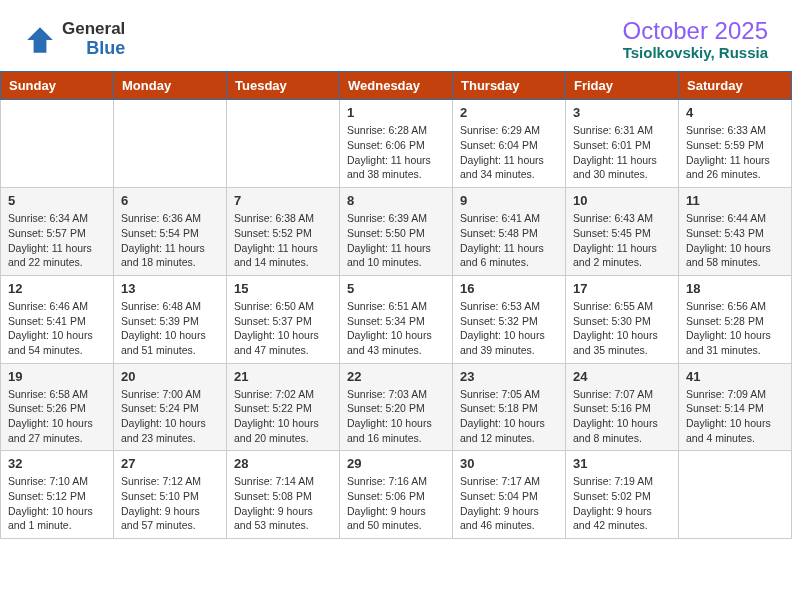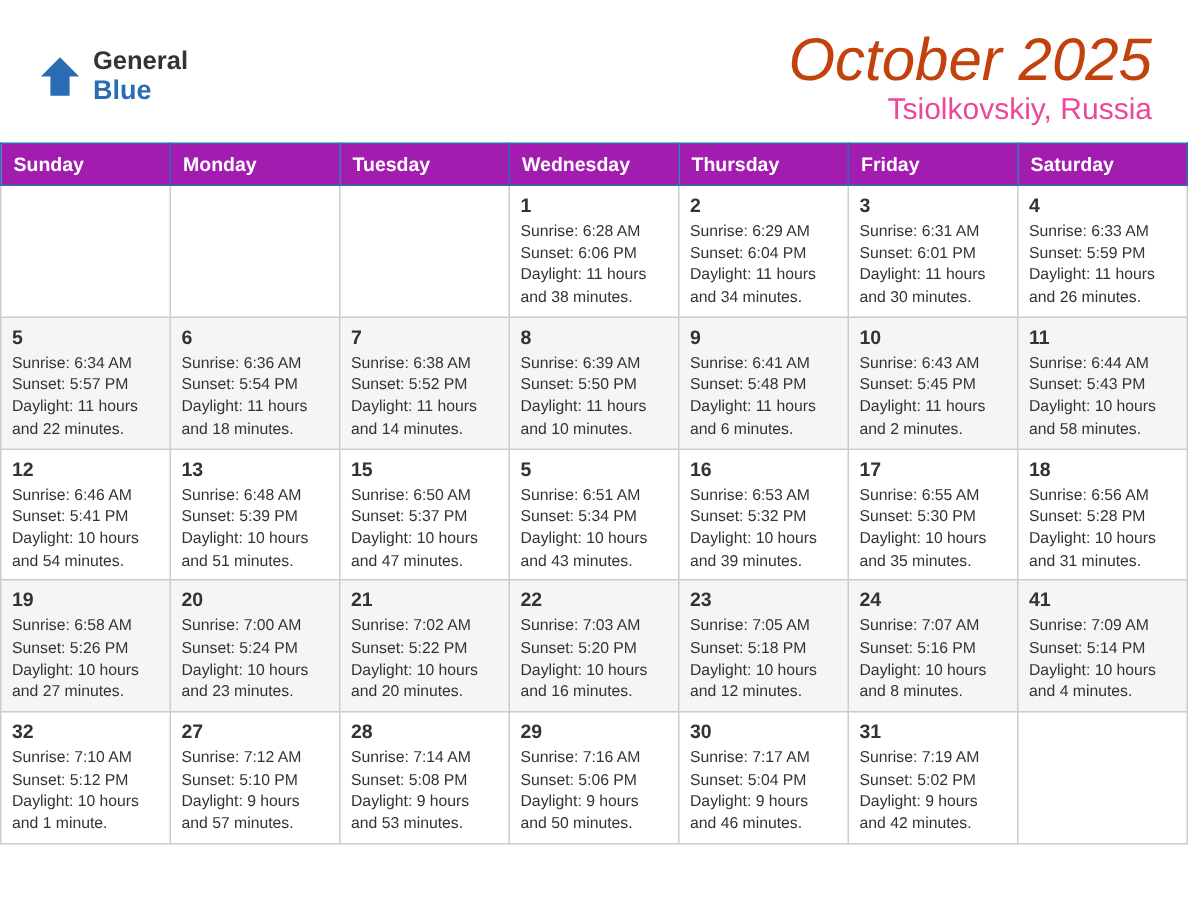--- a/index.html
+++ b/index.html
@@ -12,20 +12,21 @@
     .header {
       display: flex;
       justify-content: space-between;
       align-items: center;
       padding: 18px 24px 10px 24px;
     }
     .logo {
       display: flex;
       align-items: center;
       gap: 6px;
+      text-align: right;
     }
     .logo-text {
       display: flex;
       flex-direction: column;
       line-height: 1.1;
     }
     .logo-general {
       font-size: 17px;
       font-weight: bold;
       color: #333;
@@ -36,38 +37,37 @@
       color: #2a6db5;
     }
     .logo-icon {
       width: 32px;
       height: 32px;
     }
     .title-block {
       text-align: right;
     }
     .title-block h1 {
-      font-size: 40px;
+      font-size: 24px;
       font-weight: normal;
-      color: #c2410c;
+      color: #8b5cf6;
       line-height: 1.1;
-      font-style: italic;
     }
     .title-block h2 {
-      font-size: 20px;
-      font-weight: normal;
-      color: #ec4899;
+      font-size: 15px;
+      font-weight: bold;
+      color: #0f766e;
     }
     .calendar {
       width: 100%;
       border-collapse: collapse;
       margin: 0;
     }
     .calendar thead tr th {
-      background: #a21caf;
+      background: #c2410c;
       color: #fff;
       font-size: 13px;
       font-weight: bold;
       padding: 6px 8px;
       border: 1px solid #2a6db5;
       text-align: left;
     }
     .calendar tbody tr td {
       border: 1px solid #ccc;
       vertical-align: top;

